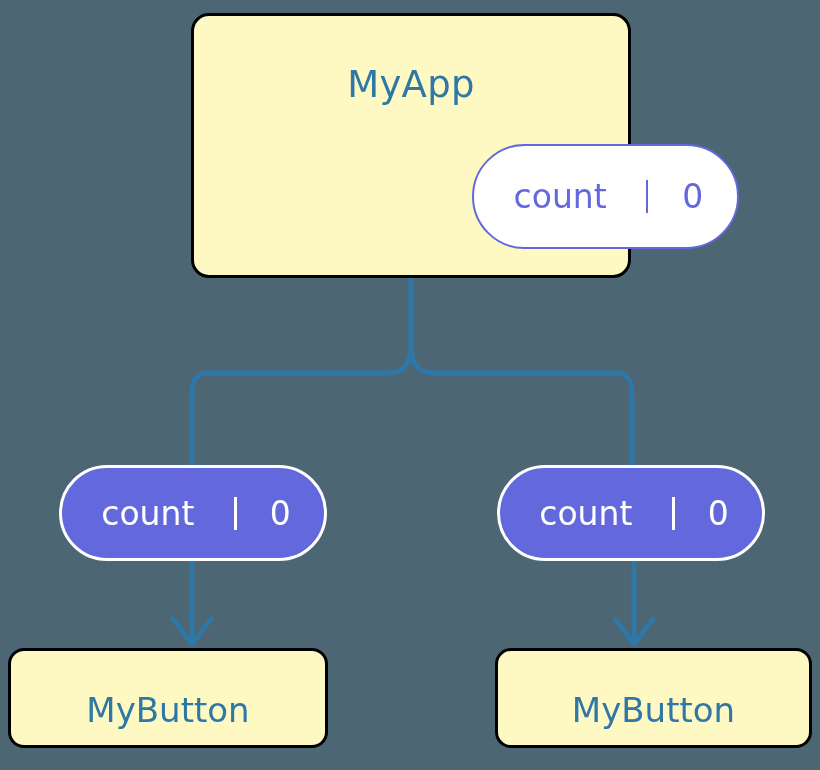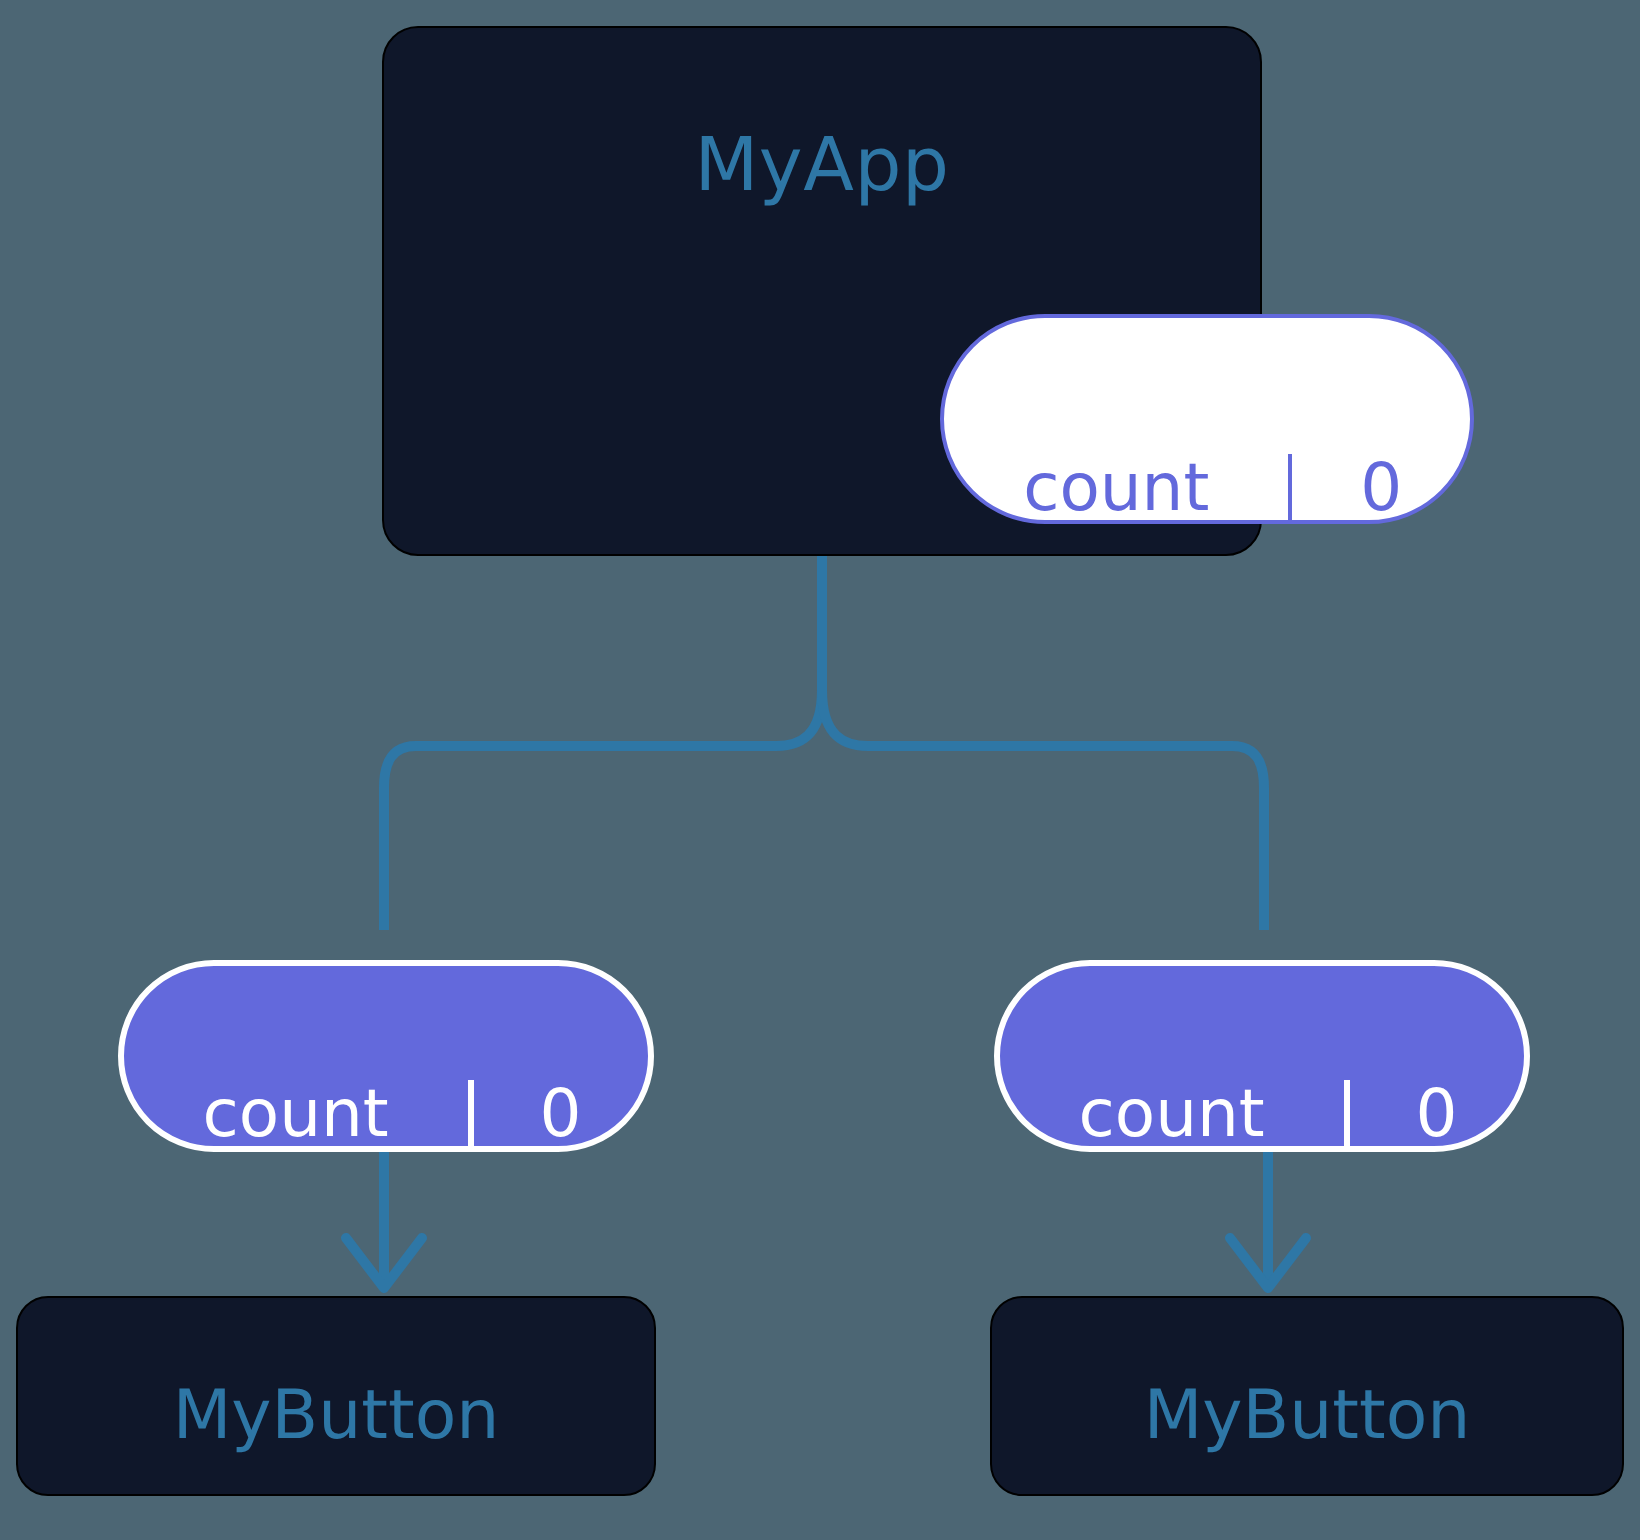--- a/index.html
+++ b/index.html
@@ -26,22 +26,22 @@
     left: 0;
     top: 0;
     width: 820px;
     height: 770px;
   }
 
   
   .card {
     position: absolute;
     box-sizing: border-box;
-    background: #0f172a;
-    border: 1px solid #000000;
+    background: #fef9c3;
+    border: 3px solid #000000;
     border-radius: 16px;
   }
 
   
   #app-card {
     left: 191px;
     top: 13px;
     width: 440px;
     height: 265px;
     border-radius: 18px;
@@ -56,24 +56,23 @@
     font-size: 37px;
     letter-spacing: 0.3px;
     line-height: 1;
   }
 
   
   .pill {
     position: absolute;
     box-sizing: border-box;
     display: flex;
-    align-items: flex-end;
+    align-items: center;
     border-radius: 999px;
     overflow: hidden;
-    margin-top: 15px;
   }
   .pill .pill-key,
   .pill .pill-val {
     display: flex;
     align-items: center;
     justify-content: center;
     font-size: 33px;
     line-height: 1;
     box-sizing: border-box;
   }

